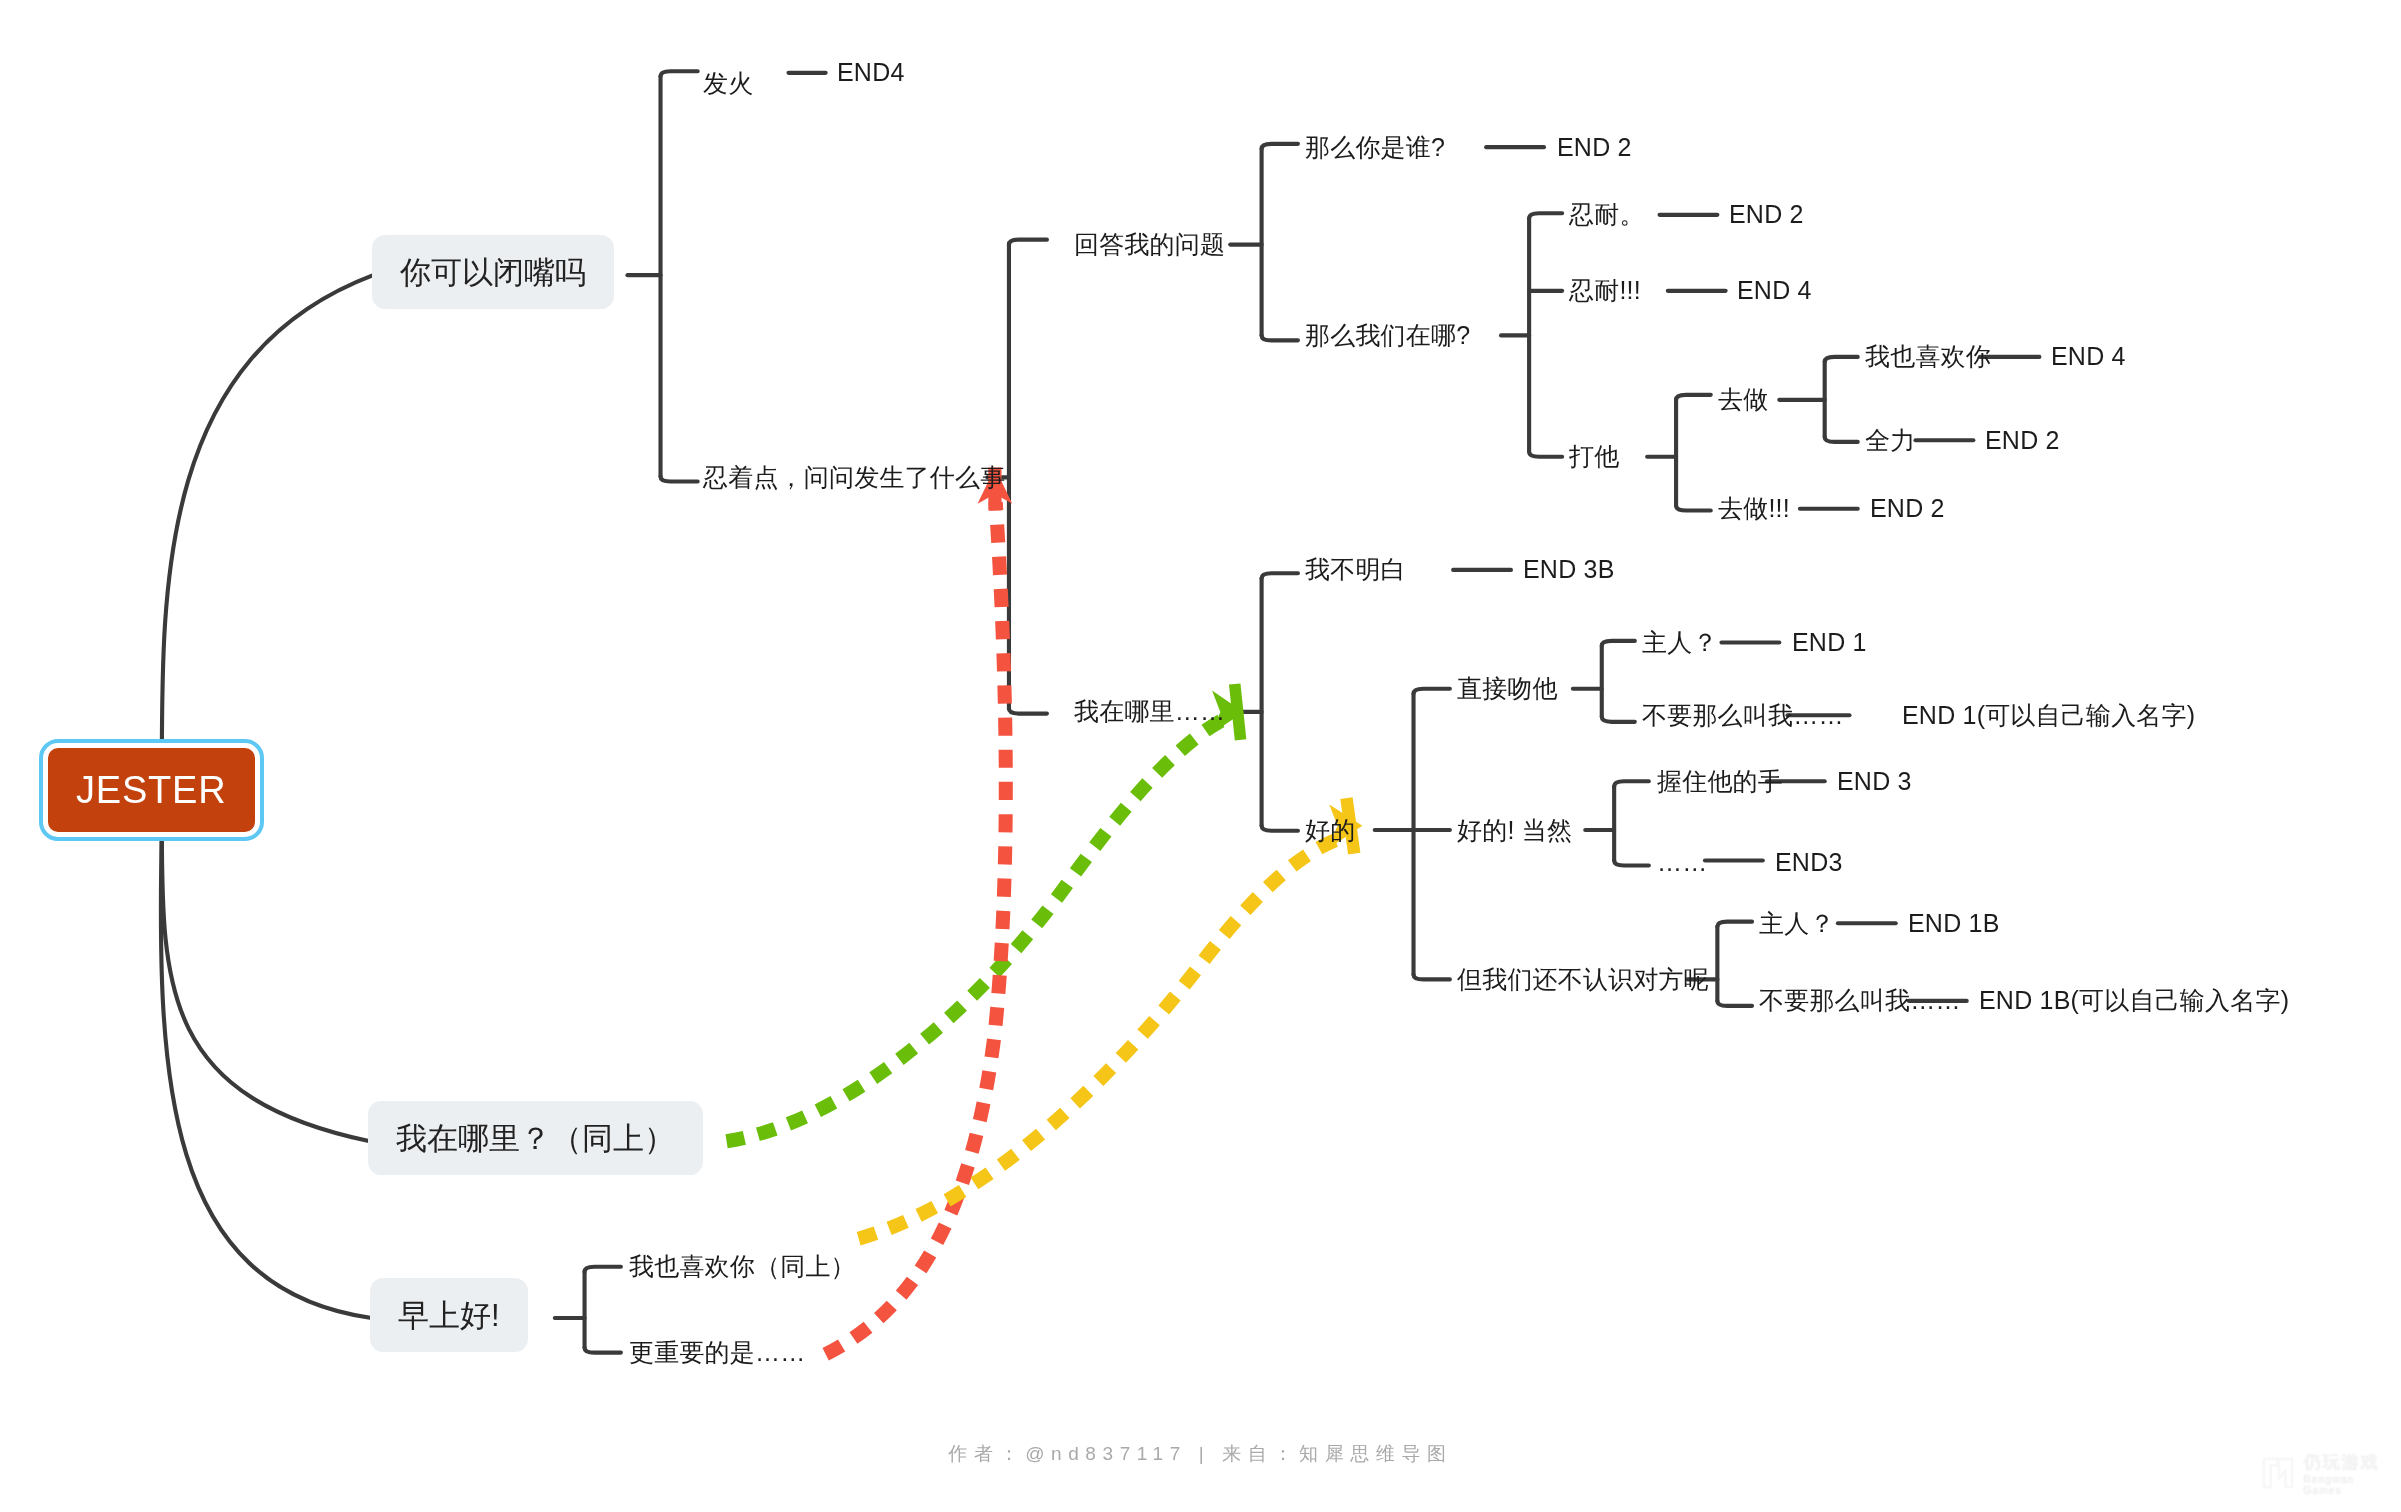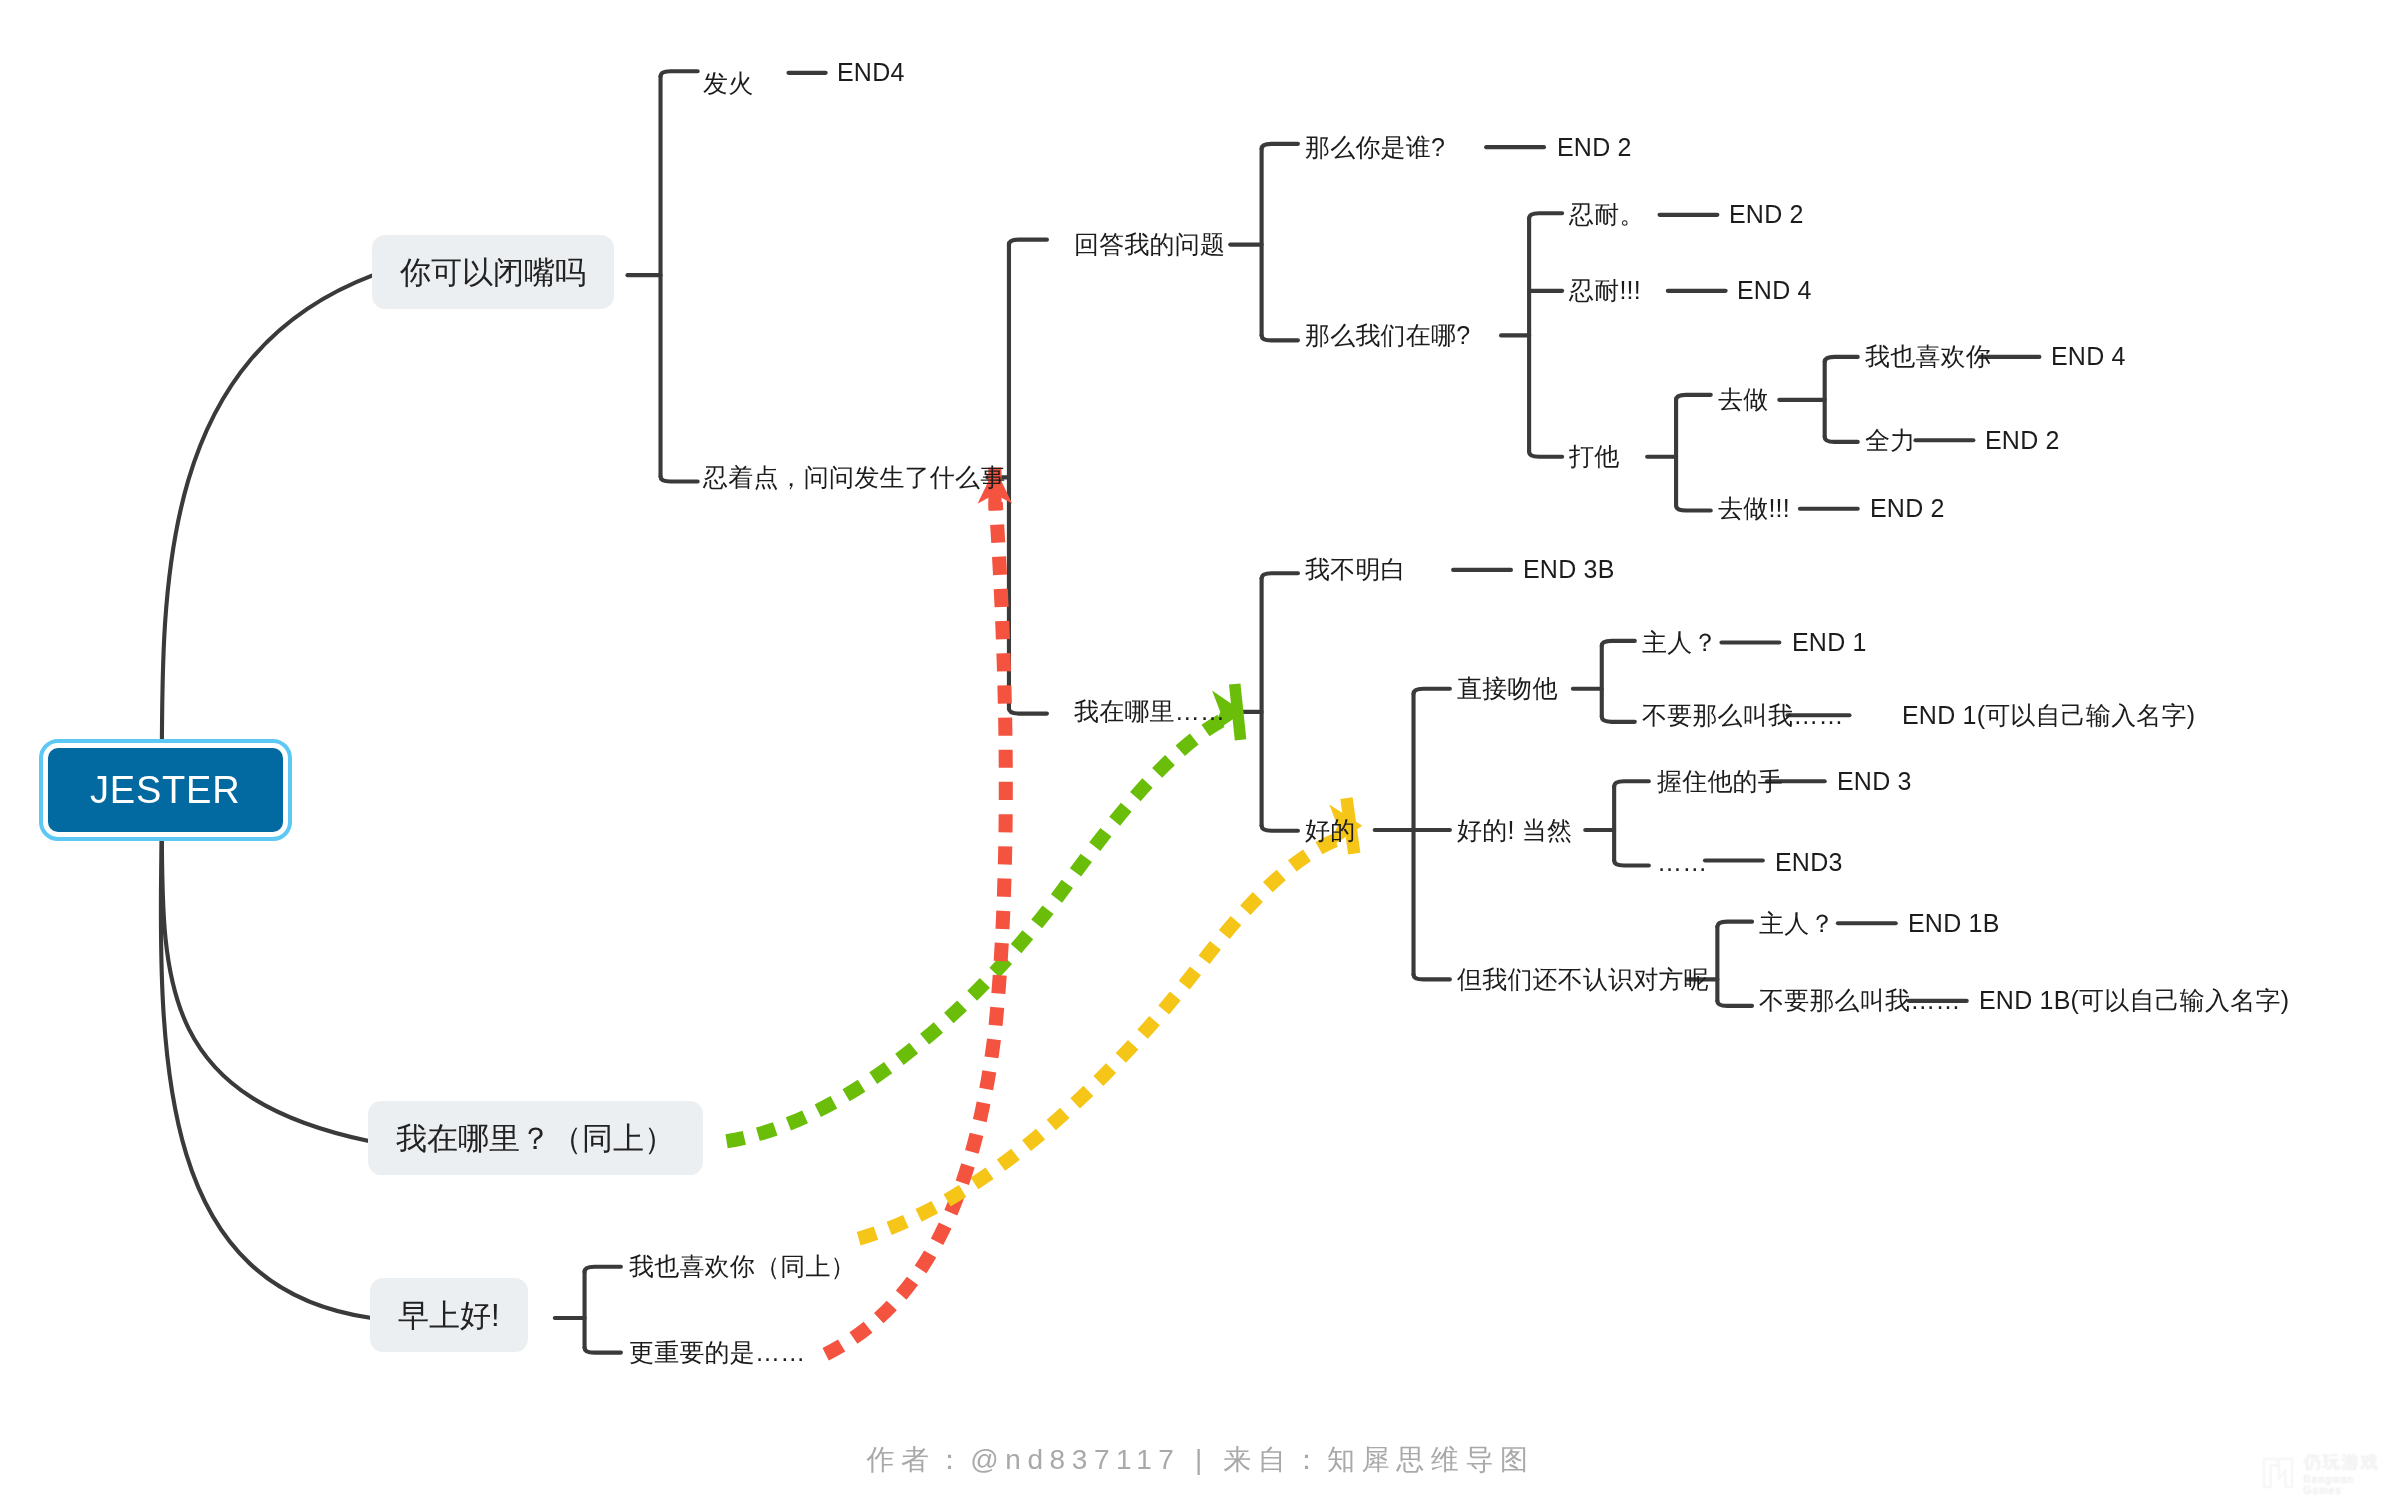--- a/index.html
+++ b/index.html
@@ -7,26 +7,26 @@
        font-family:"Liberation Sans","DejaVu Sans",sans-serif;color:#1b1b1b;}
   #canvas{position:absolute;inset:0;width:2401px;height:1513px;}
   svg.links{position:absolute;left:0;top:0;width:2401px;height:1513px;pointer-events:none;}
 
   .node{position:absolute;white-space:nowrap;line-height:1;}
   
   .txt{font-size:25px;color:#1c1c1c;letter-spacing:0.2px;}
   
   .pill{background:#eceff1;border-radius:13.2px;padding:21.5px 28px;font-size:31px;color:#222;}
   
-  .root{background:#0369a1;border:5.8px solid #ffffff;outline:4.1px solid #5ec8f5;
-        border-radius:15px;padding:23px 42px;color:#ffffff;font-size:38px;
+  .root{background:#c2410c;border:5.8px solid #ffffff;outline:4.1px solid #5ec8f5;
+        border-radius:15px;padding:23px 28px;color:#ffffff;font-size:38px;
         box-shadow:0 0 0 0 rgba(0,0,0,0);letter-spacing:0.8px;}
 
   .footer{position:absolute;left:0;right:0;top:1441px;text-align:center;
-          font-size:28px;color:#a9a9a9;letter-spacing:6.6px;}
+          font-size:19px;color:#a9a9a9;letter-spacing:6.6px;}
   .watermark{position:absolute;right:18px;top:1439px;width:124px;height:68px;
              opacity:.55;display:flex;align-items:center;gap:6.6px;}
   .wm-mark{width:38px;height:38px;position:relative;flex:0 0 auto;}
   .wm-txt{display:flex;flex-direction:column;justify-content:center;}
   .wm-cn{font-size:17.3px;color:#f2f2f2;letter-spacing:1.7px;
          text-shadow:0 0 1.7px rgba(150,150,150,.65);}
   .wm-en{font-size:10px;color:#f2f2f2;letter-spacing:1.2px;
          text-shadow:0 0 1.7px rgba(150,150,150,.65);}
 </style>
 </head>

